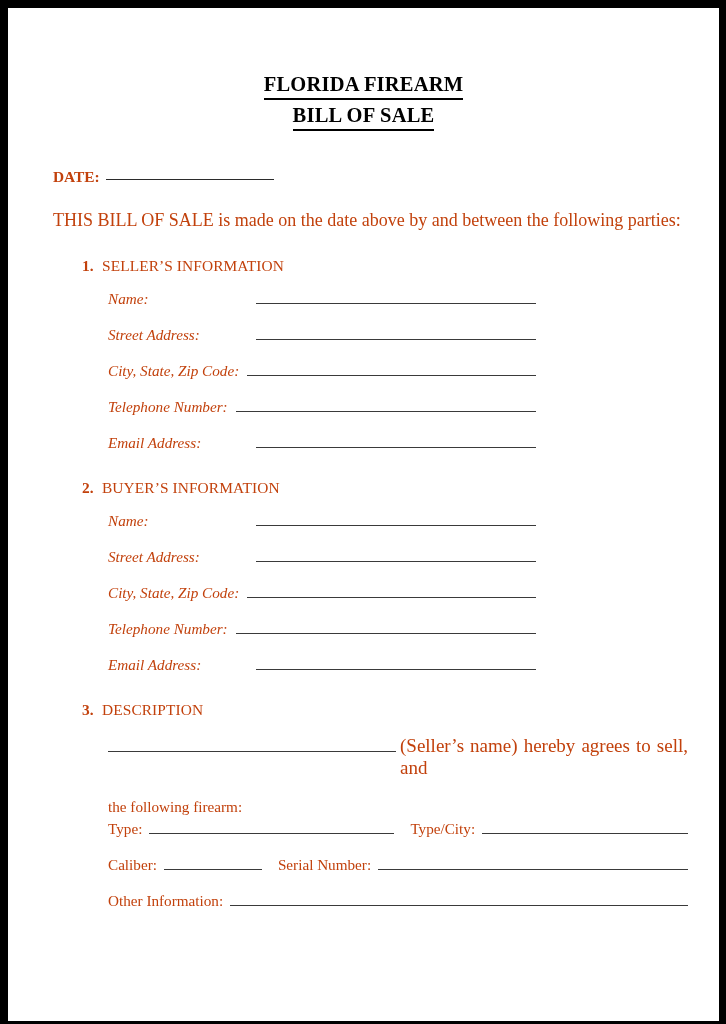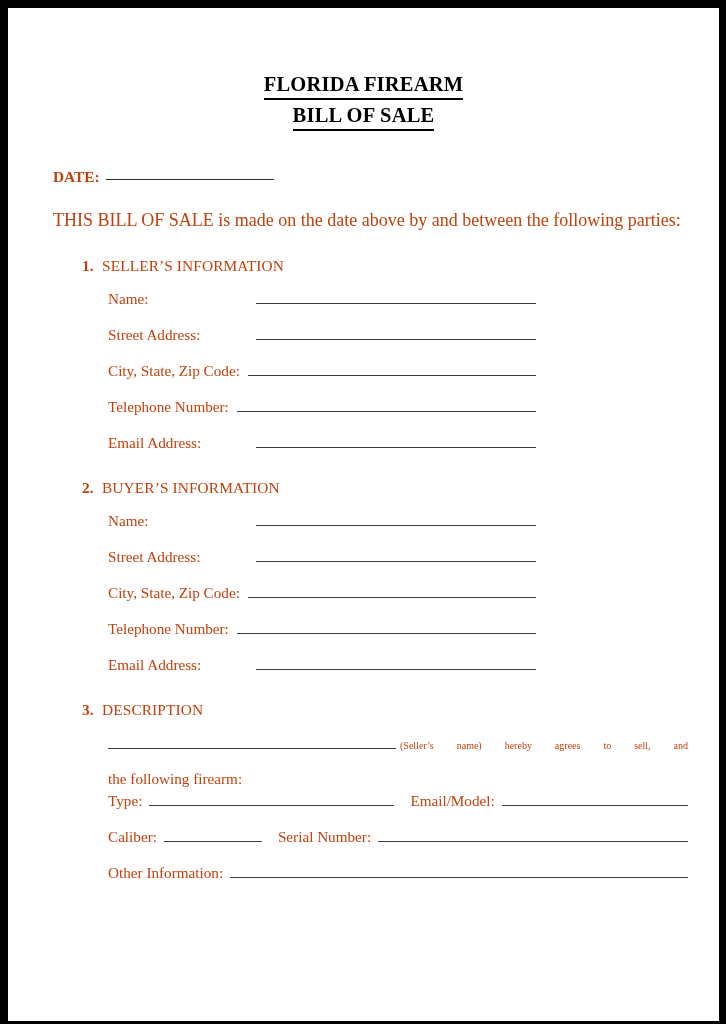--- a/index.html
+++ b/index.html
@@ -103,20 +103,21 @@
   }
   .section-head .sec-title {
     font-weight: normal;
     letter-spacing: 0.1px;
   }
 
   
   .fields {
     margin-top: 15px;
     padding-left: 55px;
+    font-style: italic;
   }
   .field-row {
     display: flex;
     align-items: baseline;
     margin-bottom: 18px;
     font-size: 15.2px;
   }
   .field-row:last-child { margin-bottom: 0; }
   .field-row .f-label {
     white-space: nowrap;
@@ -137,21 +138,21 @@
 
   
   .desc-body {
     margin-top: 16px;
     padding-left: 55px;
     padding-right: 0;
   }
   .desc-line {
     display: flex;
     align-items: baseline;
-    font-size: 10px;
+    font-size: 19px;
     margin-bottom: 19px;
     width: 580px;
   }
   .desc-line .d-rule {
     flex: 0 0 288px;
     border-bottom: 1.3px solid #3a3a3a;
     height: 13px;
   }
   .desc-line .d-text {
     flex: 1 1 auto;
@@ -281,21 +282,21 @@
             <span class="d-text">(Seller’s name) hereby agrees to sell, and</span>
           </div>
 
 
           <div class="desc-plain">the following firearm:</div>
 
           <div class="spec-row">
             <span class="s-label">Type:</span>
             <span class="s-rule rule-make"></span>
             <span class="s-gap"></span>
-            <span class="s-label">Email/Model:</span>
+            <span class="s-label">Type/City:</span>
             <span class="s-rule rule-type"></span>
           </div>
 
           <div class="spec-row">
             <span class="s-label">Caliber:</span>
             <span class="s-rule rule-cal"></span>
             <span class="s-gap"></span>
             <span class="s-label">Serial Number:</span>
             <span class="s-rule rule-serial"></span>
           </div>

